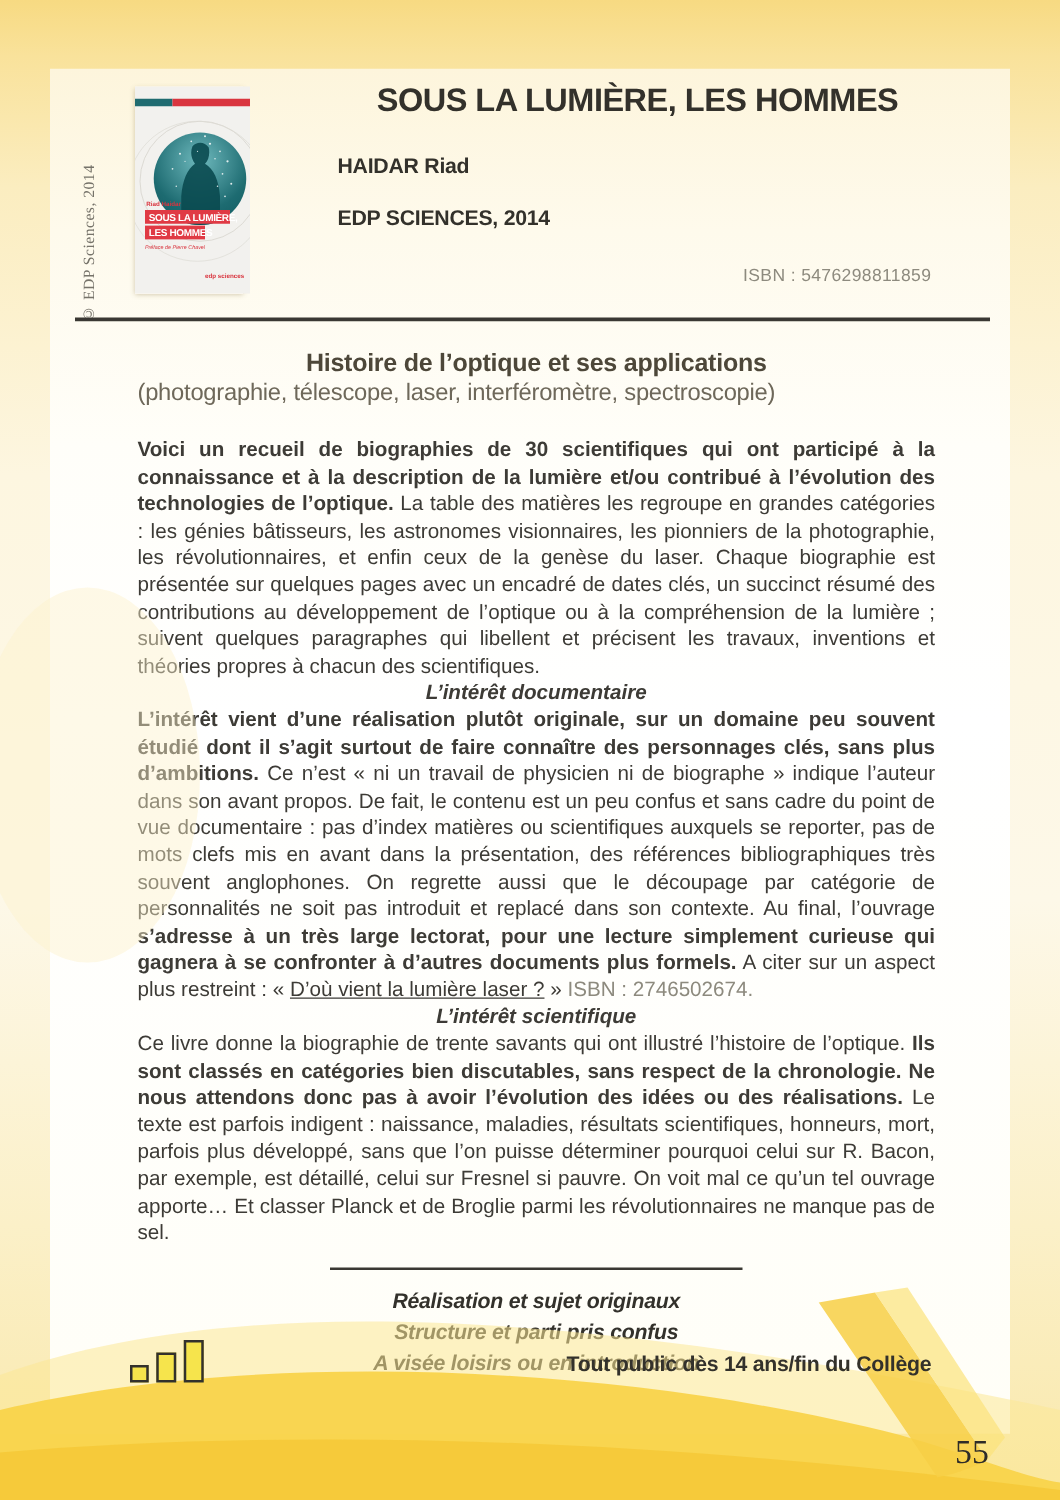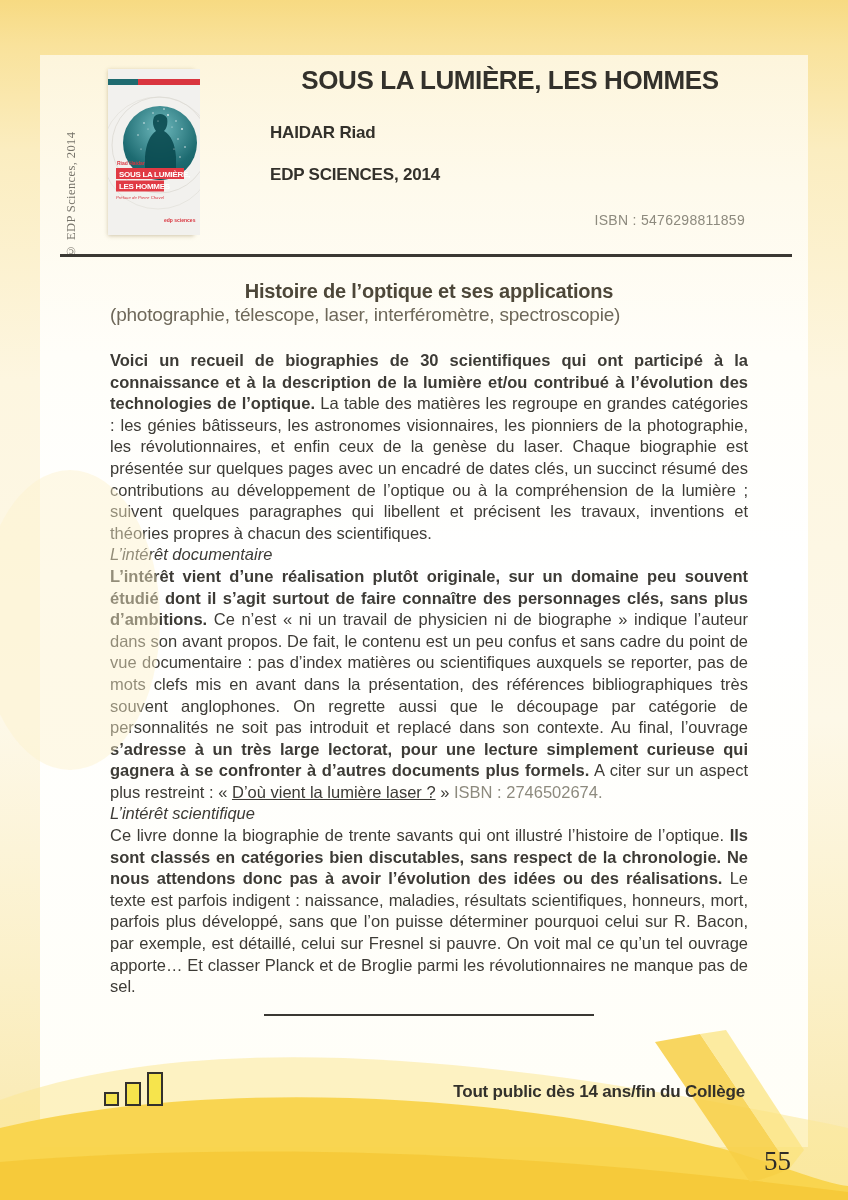--- a/index.html
+++ b/index.html
@@ -26,21 +26,21 @@
   .book-publisher{margin-top:22px;font-size:17px;font-weight:bold;color:#33312b;letter-spacing:-.2px;}
   .isbn{position:absolute;right:63px;top:157px;font-size:14px;color:#8d8a7e;letter-spacing:.3px;}
   .hr1{position:absolute;left:20px;top:199px;width:732px;height:0;border-top:3px solid #3a3833;}
   
   .content{position:absolute;left:70px;top:224px;width:638px;color:#3d3b36;}
   .rv-head{text-align:center;font-size:20px;font-weight:bold;color:#4d4739;letter-spacing:-.2px;line-height:24px;}
   .rv-sub{font-size:19px;color:#6e685a;letter-spacing:-.2px;line-height:24px;}
   .body-text{margin-top:23px;font-size:16.5px;line-height:21.6px;text-align:justify;}
   .body-text p{margin:0;}
   b.seg{font-weight:bold;}
-  .sect{font-weight:normal;font-style:italic;}
+  .sect{font-weight:bold;font-style:italic;text-align:center;}
   .u{text-decoration:underline;}
   .gray{color:#8d8a7e;}
   .hr2{width:330px;margin:16px auto 12px auto;border:none;border-top:2.5px solid #3a3833;}
   .verdict{text-align:center;font-size:17px;font-weight:bold;font-style:italic;color:#33312b;line-height:25px;letter-spacing:-.2px;}
   
   .bottom-row{position:absolute;left:0;top:0;width:848px;height:1200px;z-index:3;pointer-events:none;text-align:center;}
   .level{position:absolute;left:104px;top:1068px;width:70px;height:38px;}
   .bar{position:absolute;bottom:0;background:#f6e44c;border:2.5px solid #33312c;box-sizing:border-box;}
   .bar1{left:0;width:15px;height:14px;}
   .bar2{left:21px;width:16px;height:24px;}
@@ -134,20 +134,25 @@
 
       <p><b class="seg">L’intérêt vient d’une réalisation plutôt originale, sur un domaine peu souvent étudié dont il s’agit surtout de faire connaître des personnages clés, sans plus d’ambitions.</b><span> Ce n’est « ni un travail de physicien ni de biographe » indique l’auteur dans son avant propos. De fait, le contenu est un peu confus et sans cadre du point de vue documentaire : pas d’index matières ou scientifiques auxquels se reporter, pas de mots clefs mis en avant dans la présentation, des références bibliographiques très souvent anglophones. On regrette aussi que le découpage par catégorie de personnalités ne soit pas introduit et replacé dans son contexte. Au final, l’ouvrage </span><b class="seg">s’adresse à un très large lectorat, pour une lecture simplement curieuse qui gagnera à se confronter à d’autres documents plus formels.</b><span> A citer sur un aspect plus restreint : « </span><span class="u">D’où vient la lumière laser ?</span><span> » </span><span class="gray">ISBN : 2746502674.</span></p>
 
       <p class="sect">L’intérêt scientifique</p>
 
       <p><span>Ce livre donne la biographie de trente savants qui ont illustré l’histoire de l’optique. </span><b class="seg">Ils sont classés en catégories bien discutables, sans respect de la chronologie. Ne nous attendons donc pas à avoir l’évolution des idées ou des réalisations.</b><span> Le texte est parfois indigent : naissance, maladies, résultats scientifiques, honneurs, mort, parfois plus développé, sans que l’on puisse déterminer pourquoi celui sur R. Bacon, par exemple, est détaillé, celui sur Fresnel si pauvre. On voit mal ce qu’un tel ouvrage apporte… Et classer Planck et de Broglie parmi les révolutionnaires ne manque pas de sel.</span></p>
     </div>
 
     <hr class="hr2">
 
+    <div class="verdict">
+      <div>Réalisation et sujet originaux</div>
+      <div>Structure et parti pris confus</div>
+      <div>A visée loisirs ou en introduction</div>
+    </div>
   </div>
 </div>
 
 <div class="bottom-row">
   <div class="level">
     <div class="bar bar1"></div>
     <div class="bar bar2"></div>
     <div class="bar bar3"></div>
   </div>
   <div class="audience">Tout public dès 14 ans/fin du Collège</div>

